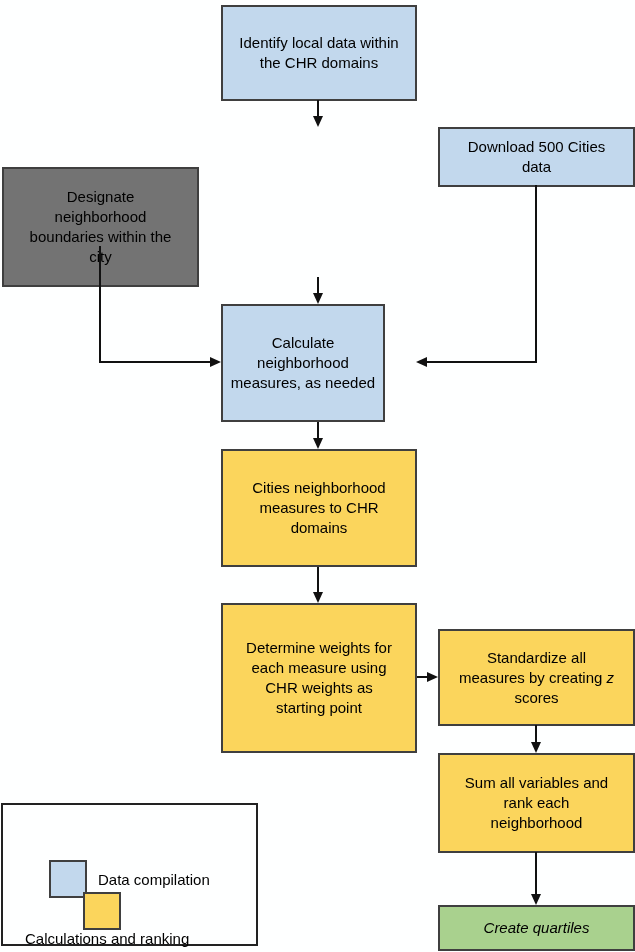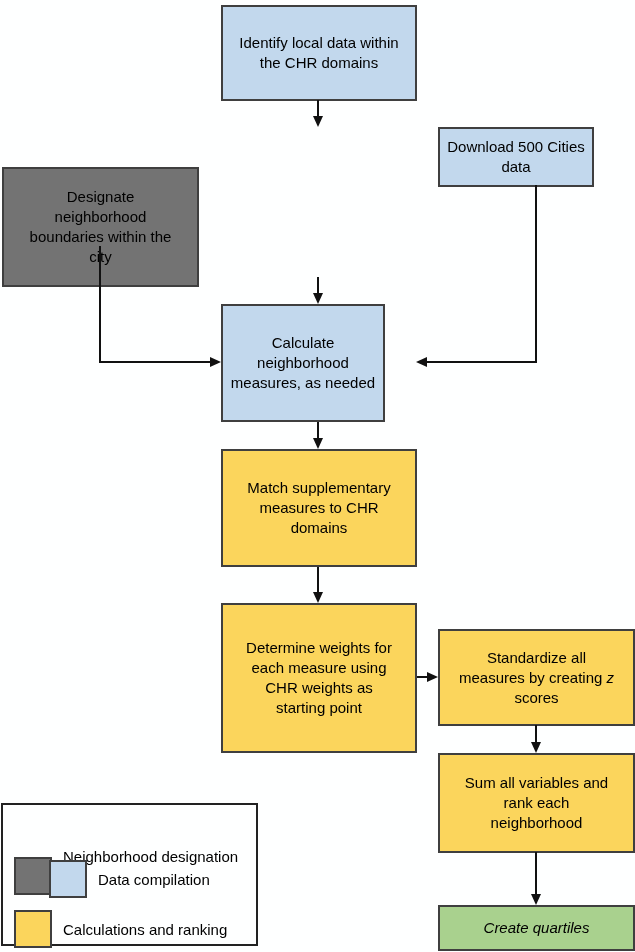--- a/index.html
+++ b/index.html
@@ -31,21 +31,21 @@
   .node-label { white-space: pre-line; }
   .fill-blue   { background: #c2d8ed; }
   .fill-orange { background: #737373; margin-top: 40px; }
   .fill-yellow { background: #fbd55c; }
   .fill-green  { background: #a9d18e; }
 
   
   .n-identify    { left: 221px; top: 5px;   width: 196px; height: 96px;  }
   .n-designate   { left: 2px;   top: 127px; width: 197px; height: 120px; }
   .n-collect     { left: 221px; top: 127px; width: 196px; height: 151px; }
-  .n-download    { left: 438px; top: 127px; width: 156px; height: 60px;  }
+  .n-download    { left: 438px; top: 127px; width: 197px; height: 60px;  }
   .n-calculate   { left: 221px; top: 304px; width: 164px; height: 118px; }
   .n-match       { left: 221px; top: 449px; width: 196px; height: 118px; }
   .n-determine   { left: 221px; top: 603px; width: 196px; height: 150px; }
   .n-standardize { left: 438px; top: 629px; width: 197px; height: 97px;  }
   .n-sum         { left: 438px; top: 753px; width: 197px; height: 100px; }
   .n-quartiles   { left: 438px; top: 905px; width: 197px; height: 46px; font-style: italic;  }
 
   
   .vline { position: absolute; width: 2px; background: #111111; }
   .hline { position: absolute; height: 2px; background: #111111; }
@@ -71,21 +71,21 @@
     position: absolute;
     left: 1px; top: 803px;
     width: 257px; height: 143px;
     box-sizing: border-box;
     border: 2px solid #222222;
     background: #feffff;
   }
   .legend-row { position: absolute; left: 11px; display: flex; align-items: center; }
   .legend-row-0 { top: 12px; }
   .legend-row-1 { top: 55px; padding-left: 35px; }
-  .legend-row-2 { top: 105px; }
+  .legend-row-2 { top: 87px; flex-direction: column; }
   .swatch {
     width: 38px; height: 38px;
     box-sizing: border-box;
     border: 2px solid #3f3f3f;
     flex: 0 0 auto;
   }
   .legend-label {
     margin-left: 11px;
     font-size: 15px;
     color: #000000;
@@ -115,21 +115,21 @@
     <span class="node-label">Download 500 Cities
 data</span>
   </div>
 
   <div class="node fill-blue n-calculate">
     <span class="node-label">Calculate neighborhood
 measures, as needed</span>
   </div>
 
   <div class="node fill-yellow n-match">
-    <span class="node-label">Match supplementary
+    <span class="node-label">Cities neighborhood
 measures to CHR
 domains</span>
   </div>
 
   <div class="node fill-yellow n-standardize">
     <span class="node-label"><span>Standardize all
 measures by creating </span><span class="italic">z</span><span>
 scores</span></span>
   </div>
 
@@ -173,24 +173,20 @@
   <div class="hline" style="left:417px; top:676px; width:11px;"></div>
   <div class="head head-right" style="left:427px; top:672px;"></div>
 
   <div class="vline" style="left:535px; top:725px; height:17px;"></div>
   <div class="head head-down" style="left:531px; top:742px;"></div>
 
   <div class="vline" style="left:535px; top:852px; height:42px;"></div>
   <div class="head head-down" style="left:531px; top:894px;"></div>
 
   <div class="legend">
-    <div class="legend-row legend-row-0">
-      <div class="swatch fill-orange"></div>
-      <span class="legend-label">Neighborhood designation</span>
-    </div>
     <div class="legend-row legend-row-1">
       <div class="swatch fill-blue"></div>
       <span class="legend-label">Data compilation</span>
     </div>
     <div class="legend-row legend-row-2">
       <div class="swatch fill-yellow"></div>
       <span class="legend-label">Calculations and ranking</span>
     </div>
   </div>
 

